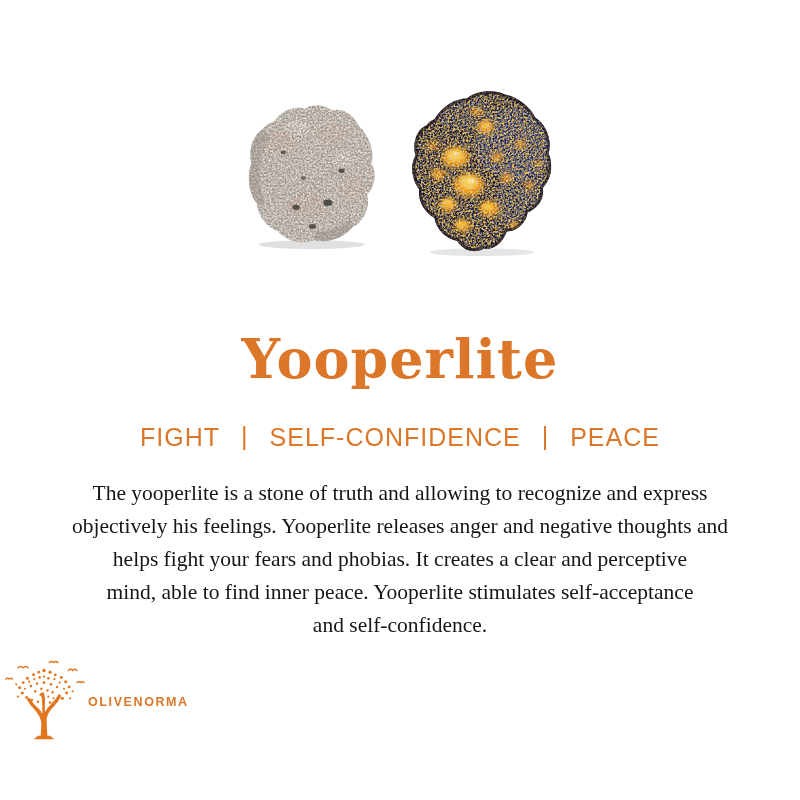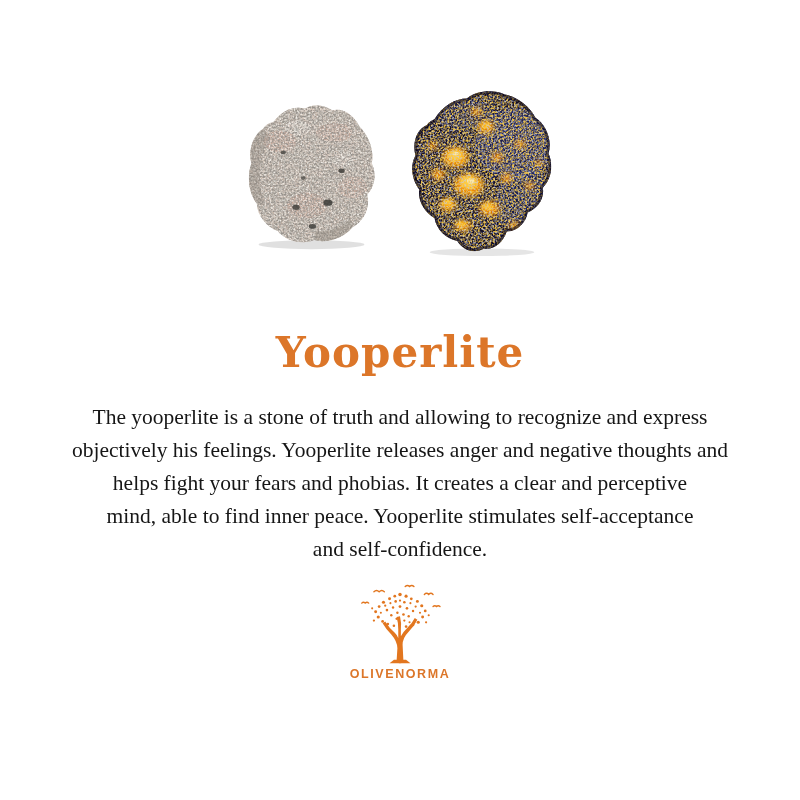--- a/index.html
+++ b/index.html
@@ -10,21 +10,21 @@
     font-family:"Liberation Sans",sans-serif;
   }
   .rocks{
     display:flex;justify-content:center;align-items:flex-start;
     gap:26px;padding-top:87px;
   }
   .rock-day{margin-top:9px;}
   .title{
     font-family:"DejaVu Serif","Liberation Serif",serif;
     font-weight:700;
-    font-size:42px;line-height:1.1;
+    font-size:54px;line-height:1.1;
     color:var(--accent-orange,#dc7629);
     margin:72px 0 0 0;
     letter-spacing:1px;
   }
   .subtitle{
     margin-top:34px;
     font-size:25px;
     letter-spacing:1px;
     color:var(--accent-orange,#dc7629);
   }
@@ -37,21 +37,21 @@
     font-family:"Liberation Serif",serif;
     font-size:21.5px;
     line-height:33px;
     color:var(--body-text,#161616);
     white-space:pre-line;
     width:796px;
     margin:25px auto 0 auto;
   }
   .brand{
     margin-top:18px;
-    display:flex;flex-direction:column;align-items:center;
+    display:flex;align-items:center;
     color:var(--accent-orange,#e2761f);
   }
   .brand-name{
     font-size:12.5px;font-weight:700;letter-spacing:1.6px;
     color:var(--accent-orange,#e2761f);
     margin-top:3px;
   }
 </style>
 </head>
 <body>
@@ -168,20 +168,23 @@
                  C148 40 154 56 150 70 C156 84 152 98 144 106 C146 118 138 128 128 132
                  C126 144 116 152 106 152 C102 164 92 172 82 170 C72 176 60 172 54 162
                  C42 160 32 150 30 138 C20 132 12 120 14 108 C6 98 4 82 10 72
                  C6 58 12 44 22 40 C24 37 27 35 30 34 Z" fill="none" stroke="#0a0618" stroke-width="6" opacity="0.55"></path>
       </g>
     </svg>
   </div>
 
   <h1 class="title">Yooperlite</h1>
 
+  <div class="subtitle">
+    <span>FIGHT</span><span class="sep">|</span><span>SELF-CONFIDENCE</span><span class="sep">|</span><span>PEACE</span>
+  </div>
 
   <p class="desc">The yooperlite is a stone of truth and allowing to recognize and express
 objectively his feelings. Yooperlite releases anger and negative thoughts and
 helps fight your fears and phobias. It creates a clear and perceptive
 mind, able to find inner peace. Yooperlite stimulates self-acceptance
 and self-confidence.</p>
 
   <div class="brand">
     <svg width="88" height="80" viewBox="0 0 100 92" fill="#e2761f">
 

